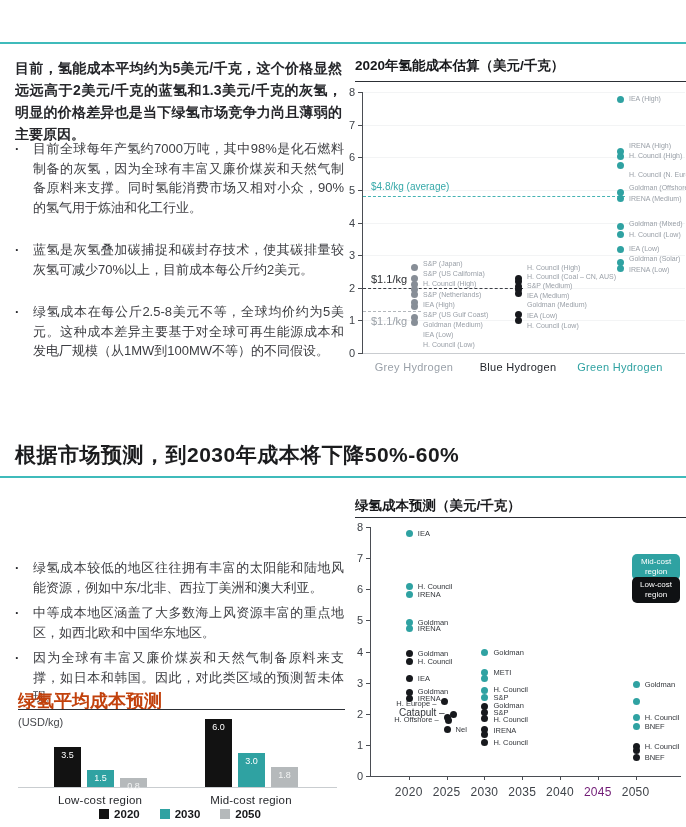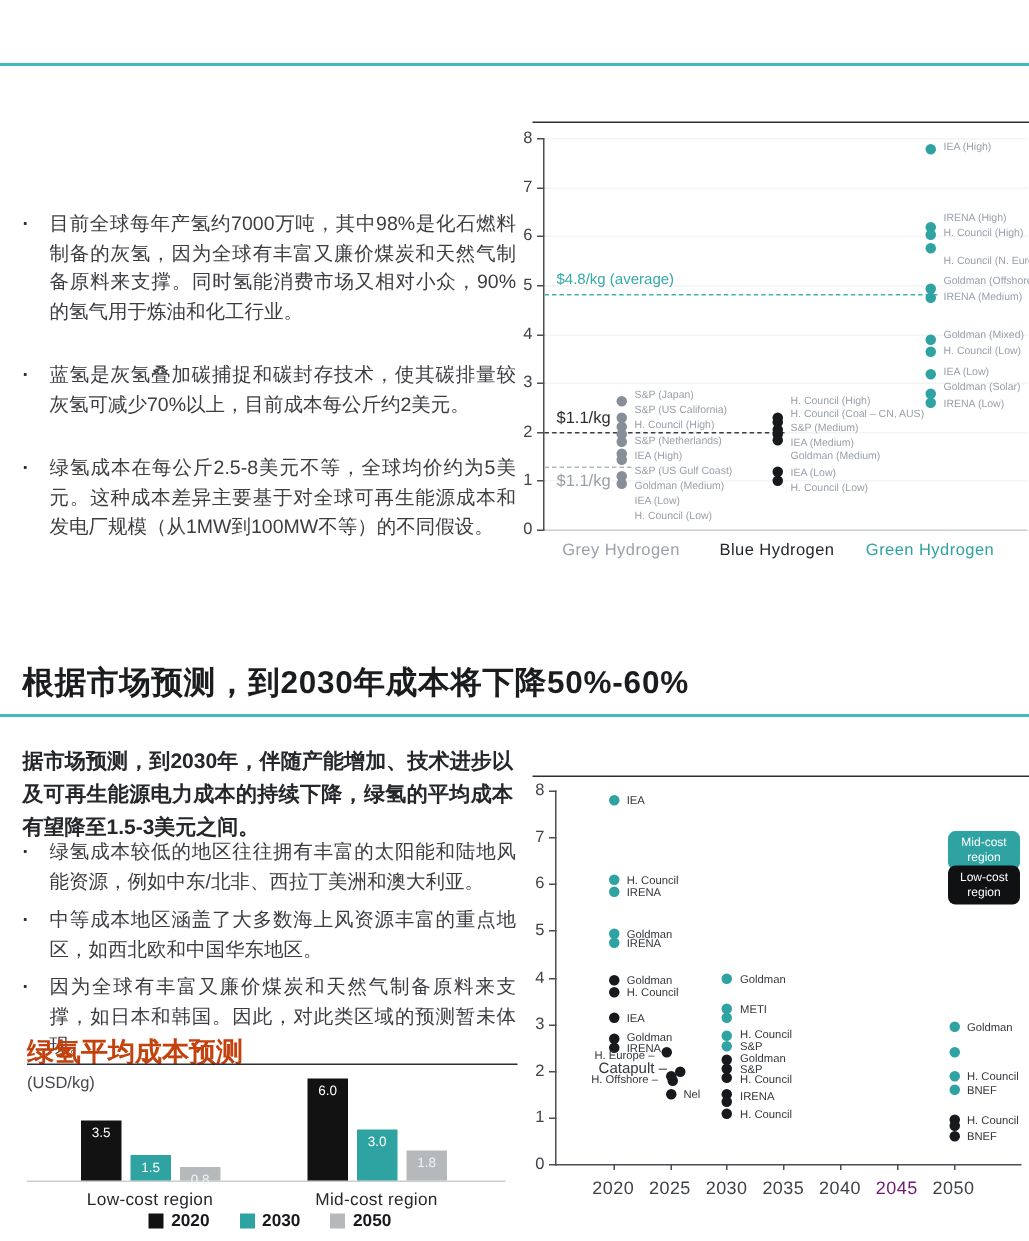--- a/index.html
+++ b/index.html
@@ -34,36 +34,38 @@
   .lg-item{display:flex;align-items:center;font-size:11.5px;color:#17181b;font-weight:600;}
   .lg-sw{width:10px;height:10px;margin-right:5px;display:inline-block;}
 </style>
 </head>
 <body>
 
 <div class="page">
 
   <div class="rule rule1"></div>
 
+  <p class="intro intro1">目前，氢能成本平均约为5美元/千克，这个价格显然远远高于2美元/千克的蓝氢和1.3美元/千克的灰氢，明显的价格差异也是当下绿氢市场竞争力尚且薄弱的主要原因。</p>
   <ul class="bullets bullets1">
     <li>
         <span class="b">·</span>
         <span>目前全球每年产氢约7000万吨，其中98%是化石燃料制备的灰氢，因为全球有丰富又廉价煤炭和天然气制备原料来支撑。同时氢能消费市场又相对小众，90%的氢气用于炼油和化工行业。</span>
       </li>
     <li>
         <span class="b">·</span>
         <span>蓝氢是灰氢叠加碳捕捉和碳封存技术，使其碳排量较灰氢可减少70%以上，目前成本每公斤约2美元。</span>
       </li>
     <li>
         <span class="b">·</span>
         <span>绿氢成本在每公斤2.5-8美元不等，全球均价约为5美元。这种成本差异主要基于对全球可再生能源成本和发电厂规模（从1MW到100MW不等）的不同假设。</span>
       </li>
   </ul>
 
   <div class="panel panel1">
+    <div class="chart-title">2020年氢能成本估算（美元/千克）</div>
     <div class="title-line tl1"></div>
     <div class="plot" id="plot1">
         <div style="position: absolute; left: -5px; width: 5px; top: 261px; height: 1px; background: rgb(74, 77, 83);"></div>
         <div style="position: absolute; left: -28px; width: 20px; top: 255px; text-align: right; font-size: 11px; color: rgb(63, 67, 73);">0</div>
         <div style="position: absolute; left: 0px; width: 322px; top: 228.375px; height: 1px; background: rgb(243, 244, 245);"></div>
         <div style="position: absolute; left: -5px; width: 5px; top: 228.375px; height: 1px; background: rgb(74, 77, 83);"></div>
         <div style="position: absolute; left: -28px; width: 20px; top: 222.375px; text-align: right; font-size: 11px; color: rgb(63, 67, 73);">1</div>
         <div style="position: absolute; left: 0px; width: 322px; top: 195.75px; height: 1px; background: rgb(243, 244, 245);"></div>
         <div style="position: absolute; left: -5px; width: 5px; top: 195.75px; height: 1px; background: rgb(74, 77, 83);"></div>
         <div style="position: absolute; left: -28px; width: 20px; top: 189.75px; text-align: right; font-size: 11px; color: rgb(63, 67, 73);">2</div>
@@ -147,21 +149,20 @@
         <div style="position: absolute; left: 266px; top: 173.806px; font-size: 7px; color: rgb(154, 160, 168); white-space: nowrap;">IRENA (Low)</div>
         <div style="position: absolute; left: 51px; top: 269px; transform: translateX(-50%); font-size: 11px; letter-spacing: 0.3px; color: rgb(154, 161, 169); white-space: nowrap;">Grey Hydrogen</div>
         <div style="position: absolute; left: 155px; top: 269px; transform: translateX(-50%); font-size: 11px; letter-spacing: 0.3px; color: rgb(35, 38, 44); white-space: nowrap;">Blue Hydrogen</div>
         <div style="position: absolute; left: 257px; top: 269px; transform: translateX(-50%); font-size: 11px; letter-spacing: 0.3px; color: rgb(47, 162, 162); white-space: nowrap;">Green Hydrogen</div>
       </div>
   </div>
 
   <div class="h2">根据市场预测，到2030年成本将下降50%-60%</div>
   <div class="rule rule2"></div>
 
-  <p class="intro intro2">据市场预测，到2030年，伴随产能增加、技术进步以及可再生能源电力成本的持续下降，绿氢的平均成本有望降至1.5-3美元之间。</p>
   <ul class="bullets bullets2">
     <li>
         <span class="b">·</span>
         <span>绿氢成本较低的地区往往拥有丰富的太阳能和陆地风能资源，例如中东/北非、西拉丁美洲和澳大利亚。</span>
       </li>
     <li>
         <span class="b">·</span>
         <span>中等成本地区涵盖了大多数海上风资源丰富的重点地区，如西北欧和中国华东地区。</span>
       </li>
     <li>
@@ -201,20 +202,21 @@
           <span>2030</span>
         </span>
         <span class="lg-item">
           <span class="lg-sw" style="background: rgb(181, 185, 187);"></span>
           <span>2050</span>
         </span>
       </div>
   </div>
 
   <div class="panel panel2">
+    <div class="chart-title">绿氢成本预测（美元/千克）</div>
     <div class="title-line tl2"></div>
     <div class="plot" id="plot2">
         <div style="position: absolute; left: -5px; width: 5px; top: 249px; height: 1px; background: rgb(74, 77, 83);"></div>
         <div style="position: absolute; left: -28px; width: 20px; top: 243px; text-align: right; font-size: 11px; color: rgb(63, 67, 73);">0</div>
         <div style="position: absolute; left: -5px; width: 5px; top: 217.875px; height: 1px; background: rgb(74, 77, 83);"></div>
         <div style="position: absolute; left: -28px; width: 20px; top: 211.875px; text-align: right; font-size: 11px; color: rgb(63, 67, 73);">1</div>
         <div style="position: absolute; left: -5px; width: 5px; top: 186.75px; height: 1px; background: rgb(74, 77, 83);"></div>
         <div style="position: absolute; left: -28px; width: 20px; top: 180.75px; text-align: right; font-size: 11px; color: rgb(63, 67, 73);">2</div>
         <div style="position: absolute; left: -5px; width: 5px; top: 155.625px; height: 1px; background: rgb(74, 77, 83);"></div>
         <div style="position: absolute; left: -28px; width: 20px; top: 149.625px; text-align: right; font-size: 11px; color: rgb(63, 67, 73);">3</div>

